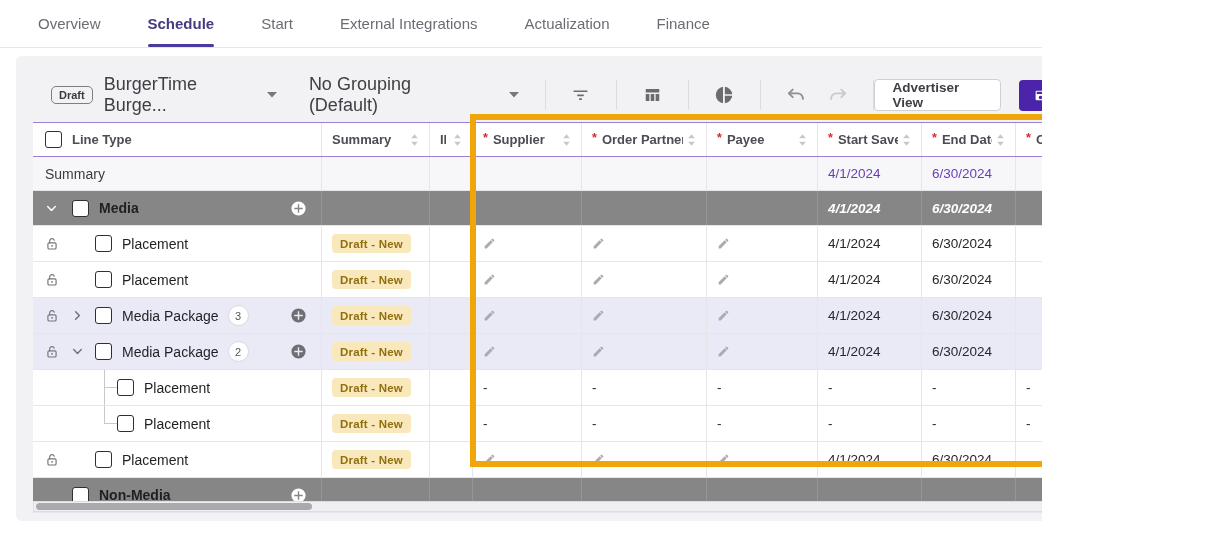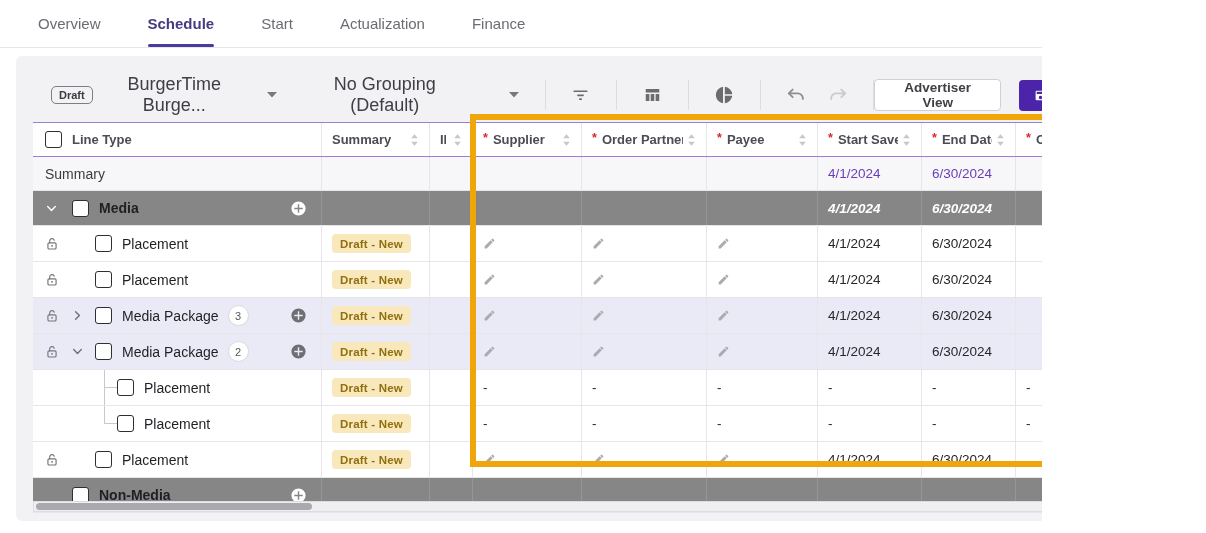--- a/index.html
+++ b/index.html
@@ -1,17 +1,17 @@
 <!DOCTYPE html>
 <html><head>
 <meta charset="utf-8">
 <style>
   html,body{margin:0;padding:0;}
   .page{position:relative;width:1042px;height:533px;background:#fff;overflow:hidden;
-        font-family:"Liberation Sans",sans-serif;text-align:center;}
+        font-family:"Liberation Sans",sans-serif;}
 
   
   .tabbar{position:absolute;left:0;top:0;width:100%;height:48px;background:#fff;
           border-bottom:1px solid #e7e7ea;display:flex;align-items:stretch;
           padding-left:38px;gap:47px;box-sizing:border-box;}
   .tab{display:flex;align-items:center;font-size:15px;color:#6c6b74;cursor:pointer;
        position:relative;font-weight:500;}
   .tab.active{color:#453b80;font-weight:700;}
   .tab.active::after{content:"";position:absolute;left:0;right:0;bottom:0;height:3px;
        background:#4b3ba0;border-radius:2px;}
@@ -104,20 +104,21 @@
 </style>
 </head>
 <body>
 
 <div class="page">
 
   <div class="tabbar" id="tabbar">
       <div class="tab">Overview</div>
       <div class="tab active">Schedule</div>
       <div class="tab">Start</div>
+      <div class="tab">External Integrations</div>
       <div class="tab">Actualization</div>
       <div class="tab">Finance</div>
     </div>
 
   <div class="panel"></div>
 
   <div class="toolbar">
     <span class="draft-badge">Draft</span>
     <div class="selector" style="margin-left:11px;">
       <span>BurgerTime Burge...</span>

